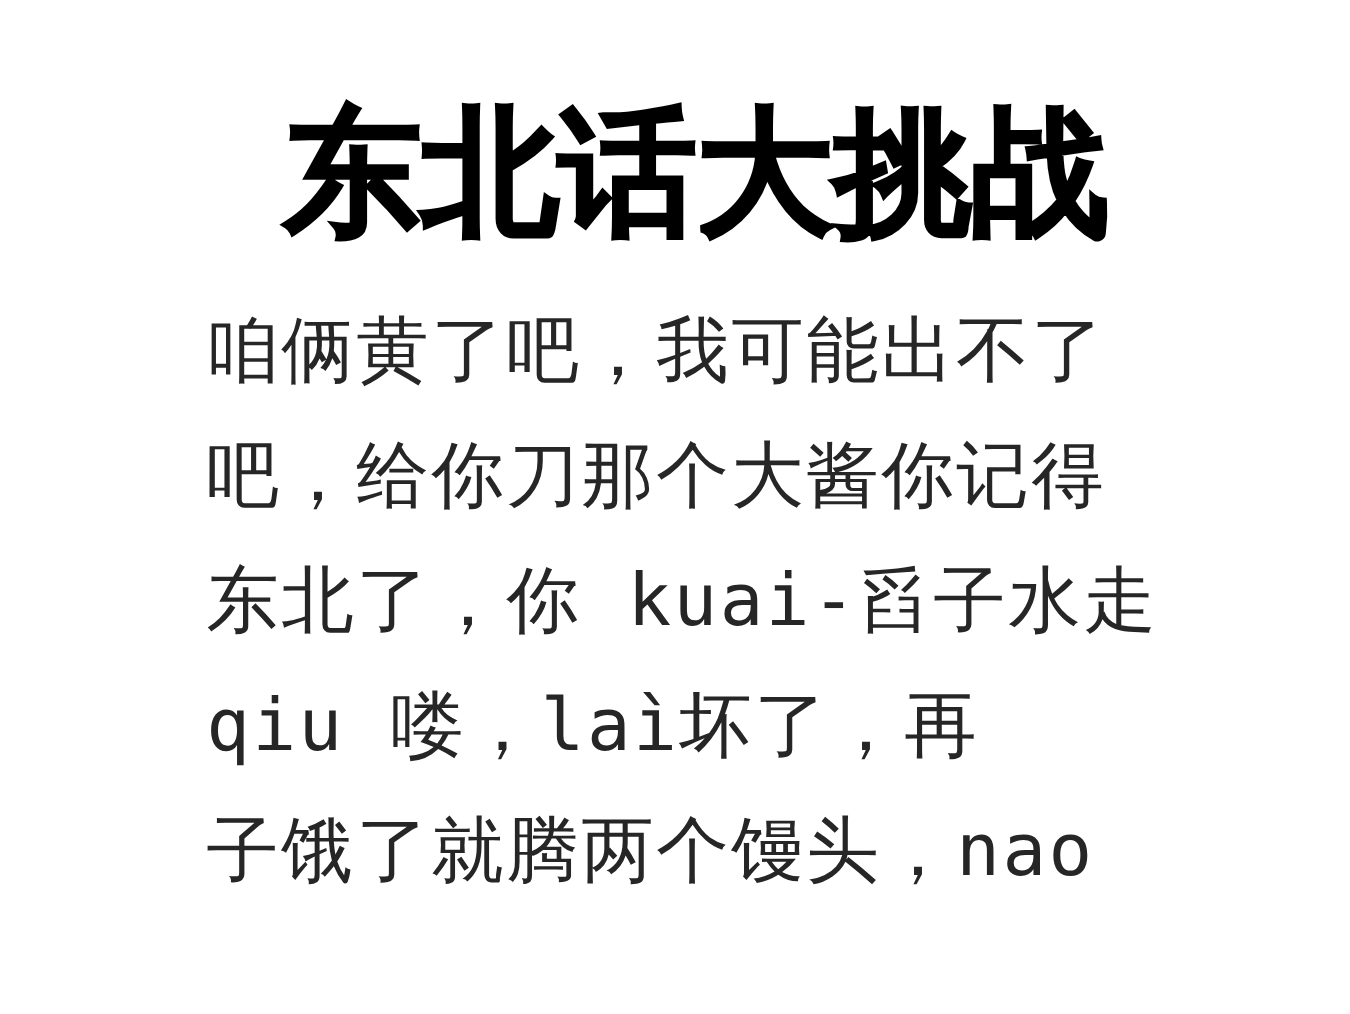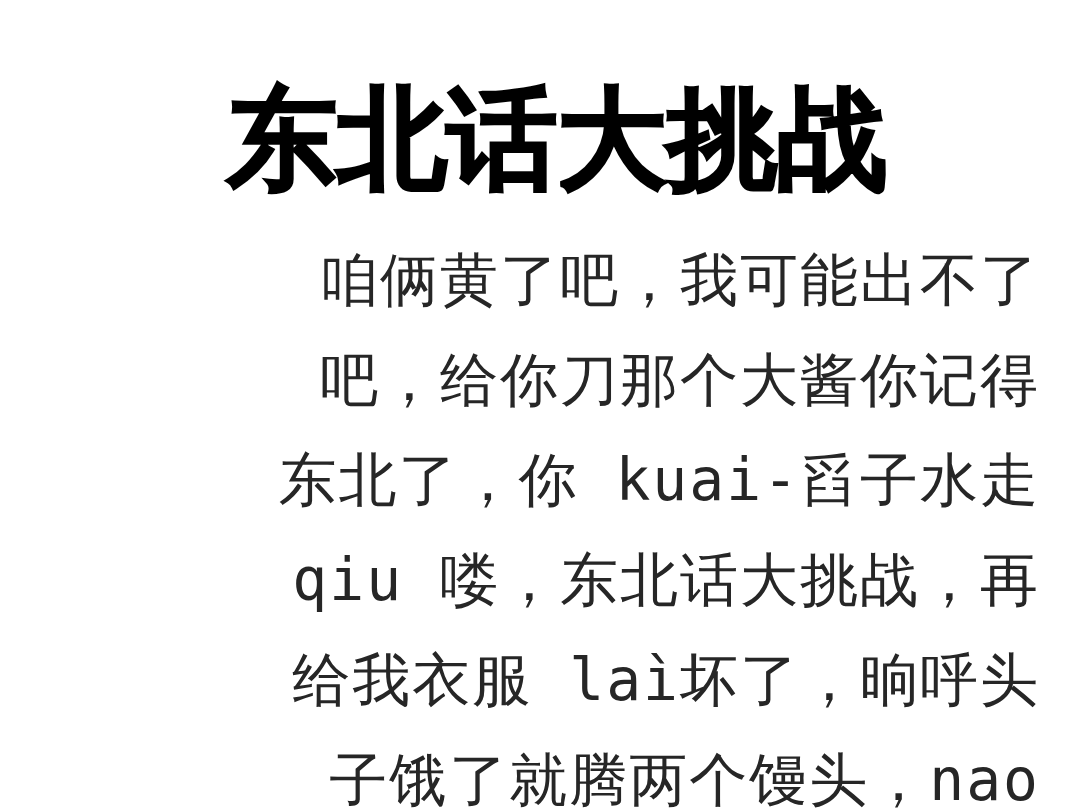--- a/index.html
+++ b/index.html
@@ -40,32 +40,30 @@
     
     font-family: "DejaVu Sans Mono", "Liberation Sans", sans-serif;
     font-size: 58px;
     font-weight: 500;
     letter-spacing: 2px;
   }
   .body-line {
     height: 100px;
     line-height: 100px;
     white-space: nowrap;
-    text-align: right;
   }
 </style>
 </head>
 <body>
 
 <div class="canvas">
 
   <h1 class="page-title">东北话大挑战</h1>
 
   <div class="body-text">
     <div class="body-line">咱俩黄了吧，我可能出不了</div>
     <div class="body-line">吧，给你刀那个大酱你记得</div>
     <div class="body-line">东北了，你 kuai-舀子水走</div>
-    <div class="body-line">qiu 喽，东北话大挑战，再</div>
-    <div class="body-line">给我衣服 laì坏了，晌呼头</div>
+    <div class="body-line">qiu 喽，laì坏了，再</div>
     <div class="body-line">子饿了就腾两个馒头，nao</div>
   </div>
 
 </div>
 
 </body></html>

